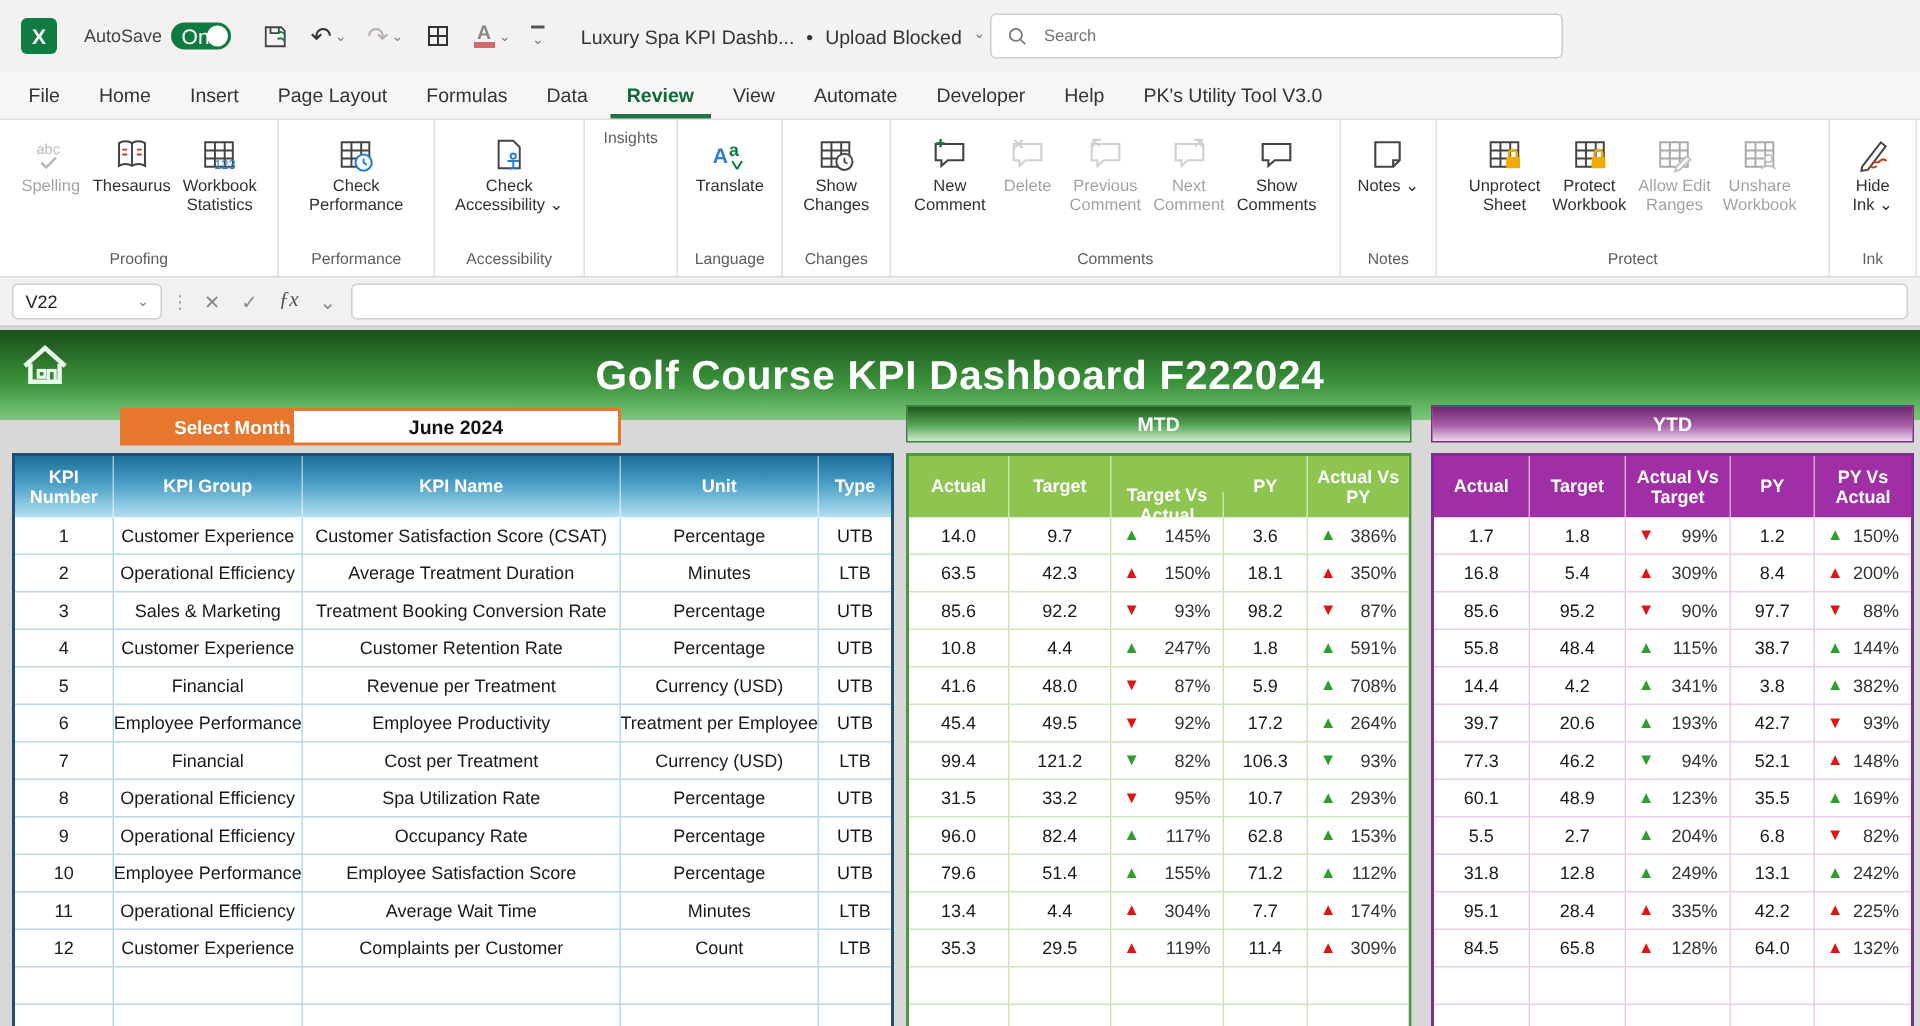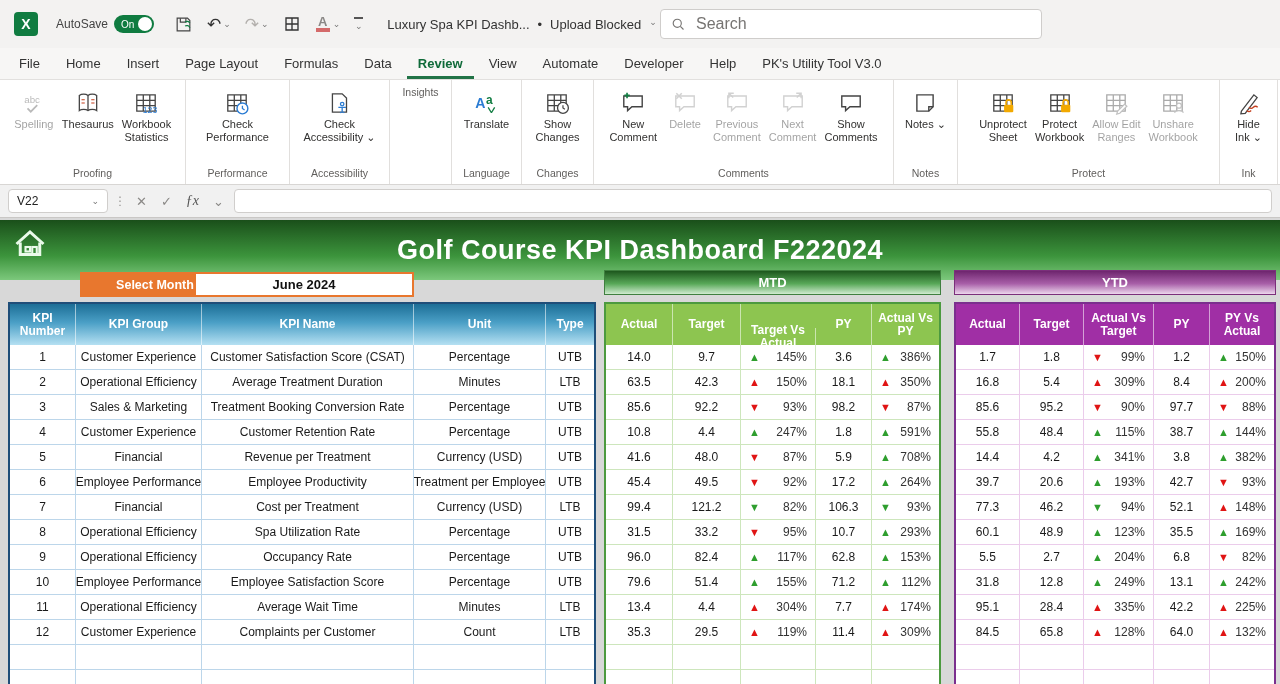--- a/index.html
+++ b/index.html
@@ -6,36 +6,36 @@
   html,body { width:1280px; height:684px; overflow:hidden;
     font-family:"Liberation Sans", sans-serif; background:#d8d8d8; }
 
   
   .titlebar { height:48px; background:#f3f2f1; display:flex; align-items:center;
     padding:0 14px; gap:10px; position:relative; }
   .xl-icon { width:24px; height:24px; background:#107C41; border-radius:4px; color:#fff;
     font-weight:bold; font-size:14px; display:flex; align-items:center; justify-content:center; }
   .autosave { display:flex; align-items:center; gap:6px; font-size:12px; color:#444; margin-left:8px;}
   .toggle { width:40px; height:18px; border-radius:9px; background:#0f7b40; position:relative;
-    color:#fff; font-size:10px; display:flex; align-items:center; padding-left:7px; }
+    color:#fff; font-size:14px; display:flex; align-items:center; padding-left:7px; }
   .knob { position:absolute; right:2px; top:2px; width:14px; height:14px; background:#fff; border-radius:50%; }
   .qat { display:flex; align-items:center; gap:14px; margin-left:10px; color:#333; }
   .qat .ic { font-size:17px; line-height:1; cursor:default; display:flex; align-items:center; gap:2px;}
   .qat .dim { color:#b3b0ad; }
   .chev { font-size:9px; color:#777; }
   .fontcolor { display:flex; flex-direction:column; align-items:center; width:16px; }
   .fontcolor .A { font-size:13px; color:#8a8886; font-weight:bold; line-height:12px;}
   .fontcolor .bar { width:14px; height:4px; background:#d46a6a; }
   .overflowic { display:flex; flex-direction:column; align-items:center; }
   .overflowic .line{ width:9px; height:1.5px; background:#555; margin-bottom:1px;}
   .doctitle { display:flex; gap:8px; font-size:13px; color:#333; margin-left:14px; white-space:nowrap;}
   .searchbox { position:absolute; left:660px; top:9px; width:382px; height:30px; background:#fff;
     border:1px solid #cfcdcb; border-radius:4px; display:flex; align-items:center; padding:0 10px; gap:10px; }
   .searchbox svg { flex:none; }
-  .searchbox .ph { color:#767472; font-size:16px; }
+  .searchbox .ph { color:#767472; font-size:11px; }
 
   
   .menubar { height:32px; background:#f7f6f5; display:flex; align-items:flex-end; padding:0 8px; gap:4px; border-bottom:1px solid #e2e0de;}
   .mtab { font-size:13px; color:#333; padding:6px 11px 8px; white-space:nowrap; }
   .mtab.active { color:#0f6a39; font-weight:bold; border-bottom:3px solid #217346; padding-bottom:5px; }
 
   
   .ribbon { height:105px; background:#ffffff; display:flex; border-bottom:1px solid #d8d6d4; }
   .rgroup { display:flex; flex-direction:column; border-right:1px solid #e1dfdd; padding:4px 2px 2px; }
   .rbtns { flex:1; display:flex; align-items:flex-start; justify-content:center; gap:2px; }

